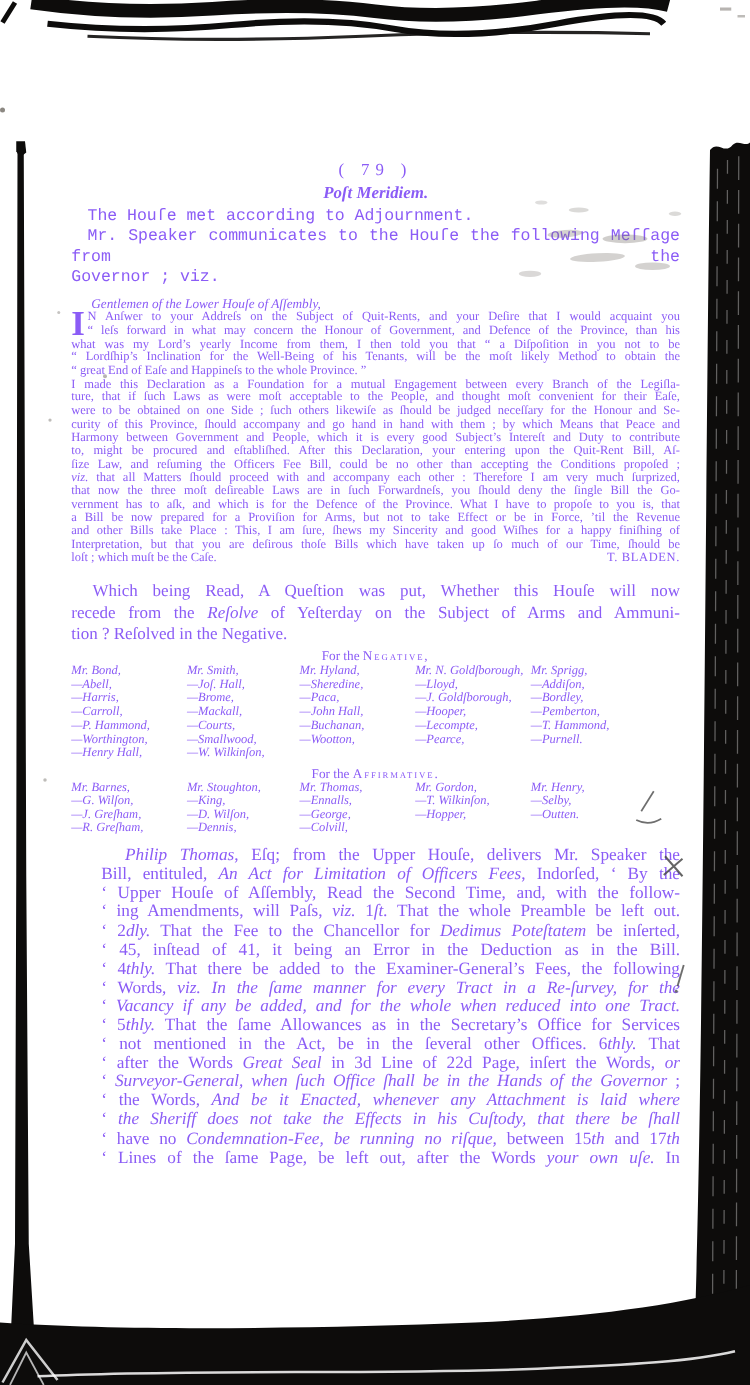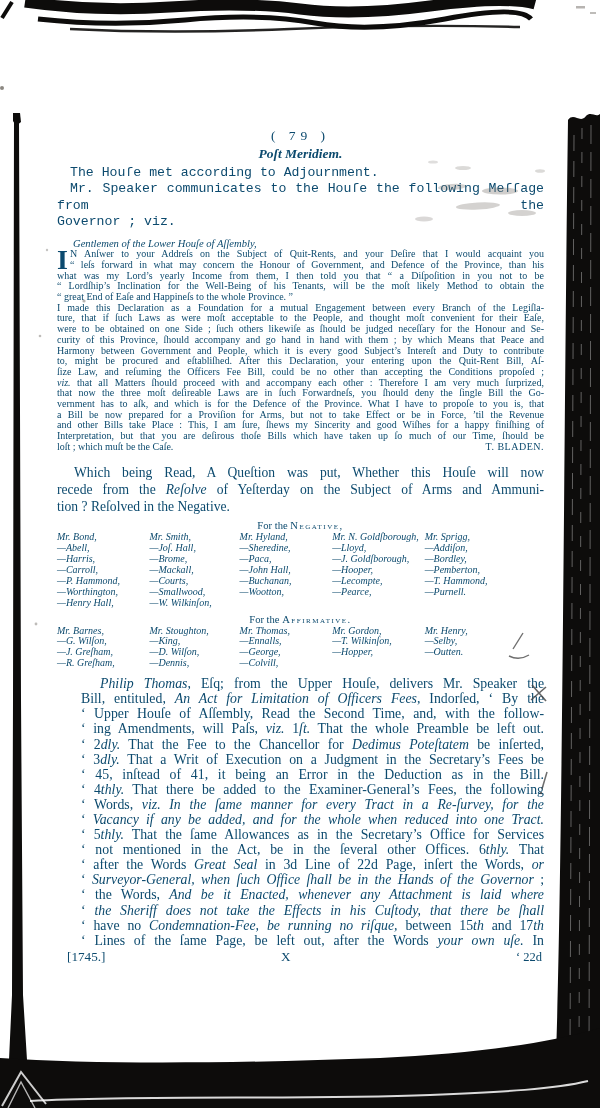--- a/index.html
+++ b/index.html
@@ -1,17 +1,17 @@
 <!DOCTYPE html>
 <html><head>
 <meta charset="utf-8">
 <style>
   html,body{margin:0;padding:0;background:#e8e8e8;}
   .page{position:relative;width:600px;height:1108px;background:#ffffff;overflow:hidden;
-        font-family:"Liberation Serif","DejaVu Serif",serif;color:#0c4a6e;}
+        font-family:"Liberation Serif","DejaVu Serif",serif;color:#8b5cf6;}
   .scan{position:absolute;left:0;top:0;z-index:3;pointer-events:none;}
   .content{position:absolute;left:57px;top:128px;width:487px;z-index:2;}
 
   .pagenum{text-align:center;font-size:13.5px;letter-spacing:5px;}
   .session{text-align:center;font-style:italic;font-weight:bold;font-size:13.5px;margin-top:2px;}
 
   .intro{font-size:13.2px;line-height:16.3px;margin-top:3px;font-family:Liberation Mono, monospace;}
   .intro .indent{text-indent:13px;}
   .intro .just{text-align:justify;text-align-last:justify;}
 
@@ -249,35 +249,29 @@
         </div>
     </div>
 
     <div class="bill lines alljust para-indent">
 
     <div><i>Philip Thomas</i>, Eſq; from the Upper Houſe, delivers Mr. Speaker the</div>
         <div>Bill, entituled, <i>An Act for Limitation of Officers Fees</i>, Indorſed, ‘ By the</div>
         <div>‘ Upper Houſe of Aſſembly, Read the Second Time, and, with the follow-</div>
         <div>‘ ing Amendments, will Paſs, <i>viz.</i> 1<i>ſt.</i> That the whole Preamble be left out.</div>
         <div>‘ 2<i>dly.</i> That the Fee to the Chancellor for <i>Dedimus Poteſtatem</i> be inſerted,</div>
-        <div>‘ 3<i>dly.</i> That a Writ of Execution on a Judgment in the Secretary’s Fees be</div>
         <div>‘ 45, inſtead of 41, it being an Error in the Deduction as in the Bill.</div>
         <div>‘ 4<i>thly.</i> That there be added to the Examiner-General’s Fees, the following</div>
         <div>‘ Words, <i>viz. In the ſame manner for every Tract in a Re-ſurvey, for the</i></div>
         <div>‘ <i>Vacancy if any be added, and for the whole when reduced into one Tract.</i></div>
         <div>‘ 5<i>thly.</i> That the ſame Allowances as in the Secretary’s Office for Services</div>
         <div>‘ not mentioned in the Act, be in the ſeveral other Offices.  6<i>thly.</i> That</div>
         <div>‘ after the Words <i>Great Seal</i> in 3d Line of 22d Page, inſert the Words, <i>or</i></div>
         <div>‘ <i>Surveyor-General, when ſuch Office ſhall be in the Hands of the Governor</i> ;</div>
         <div>‘ the Words, <i>And be it Enacted, whenever any Attachment is laid where</i></div>
         <div>‘ <i>the Sheriff does not take the Effects in his Cuſtody, that there be ſhall</i></div>
         <div>‘ have no <i>Condemnation-Fee, be running no riſque,</i> between 15<i>th</i> and 17<i>th</i></div>
         <div>‘ Lines of the ſame Page, be left out, after the Words <i>your own uſe.</i>  In</div>
       </div>
 
-    <div class="footer">
-      <span class="yr">[1745.]</span>
-      <span class="xmark">X</span>
-      <span class="catch">‘ 22d</span>
-    </div>
 
   </div>
 </div>
 
 </body></html>

